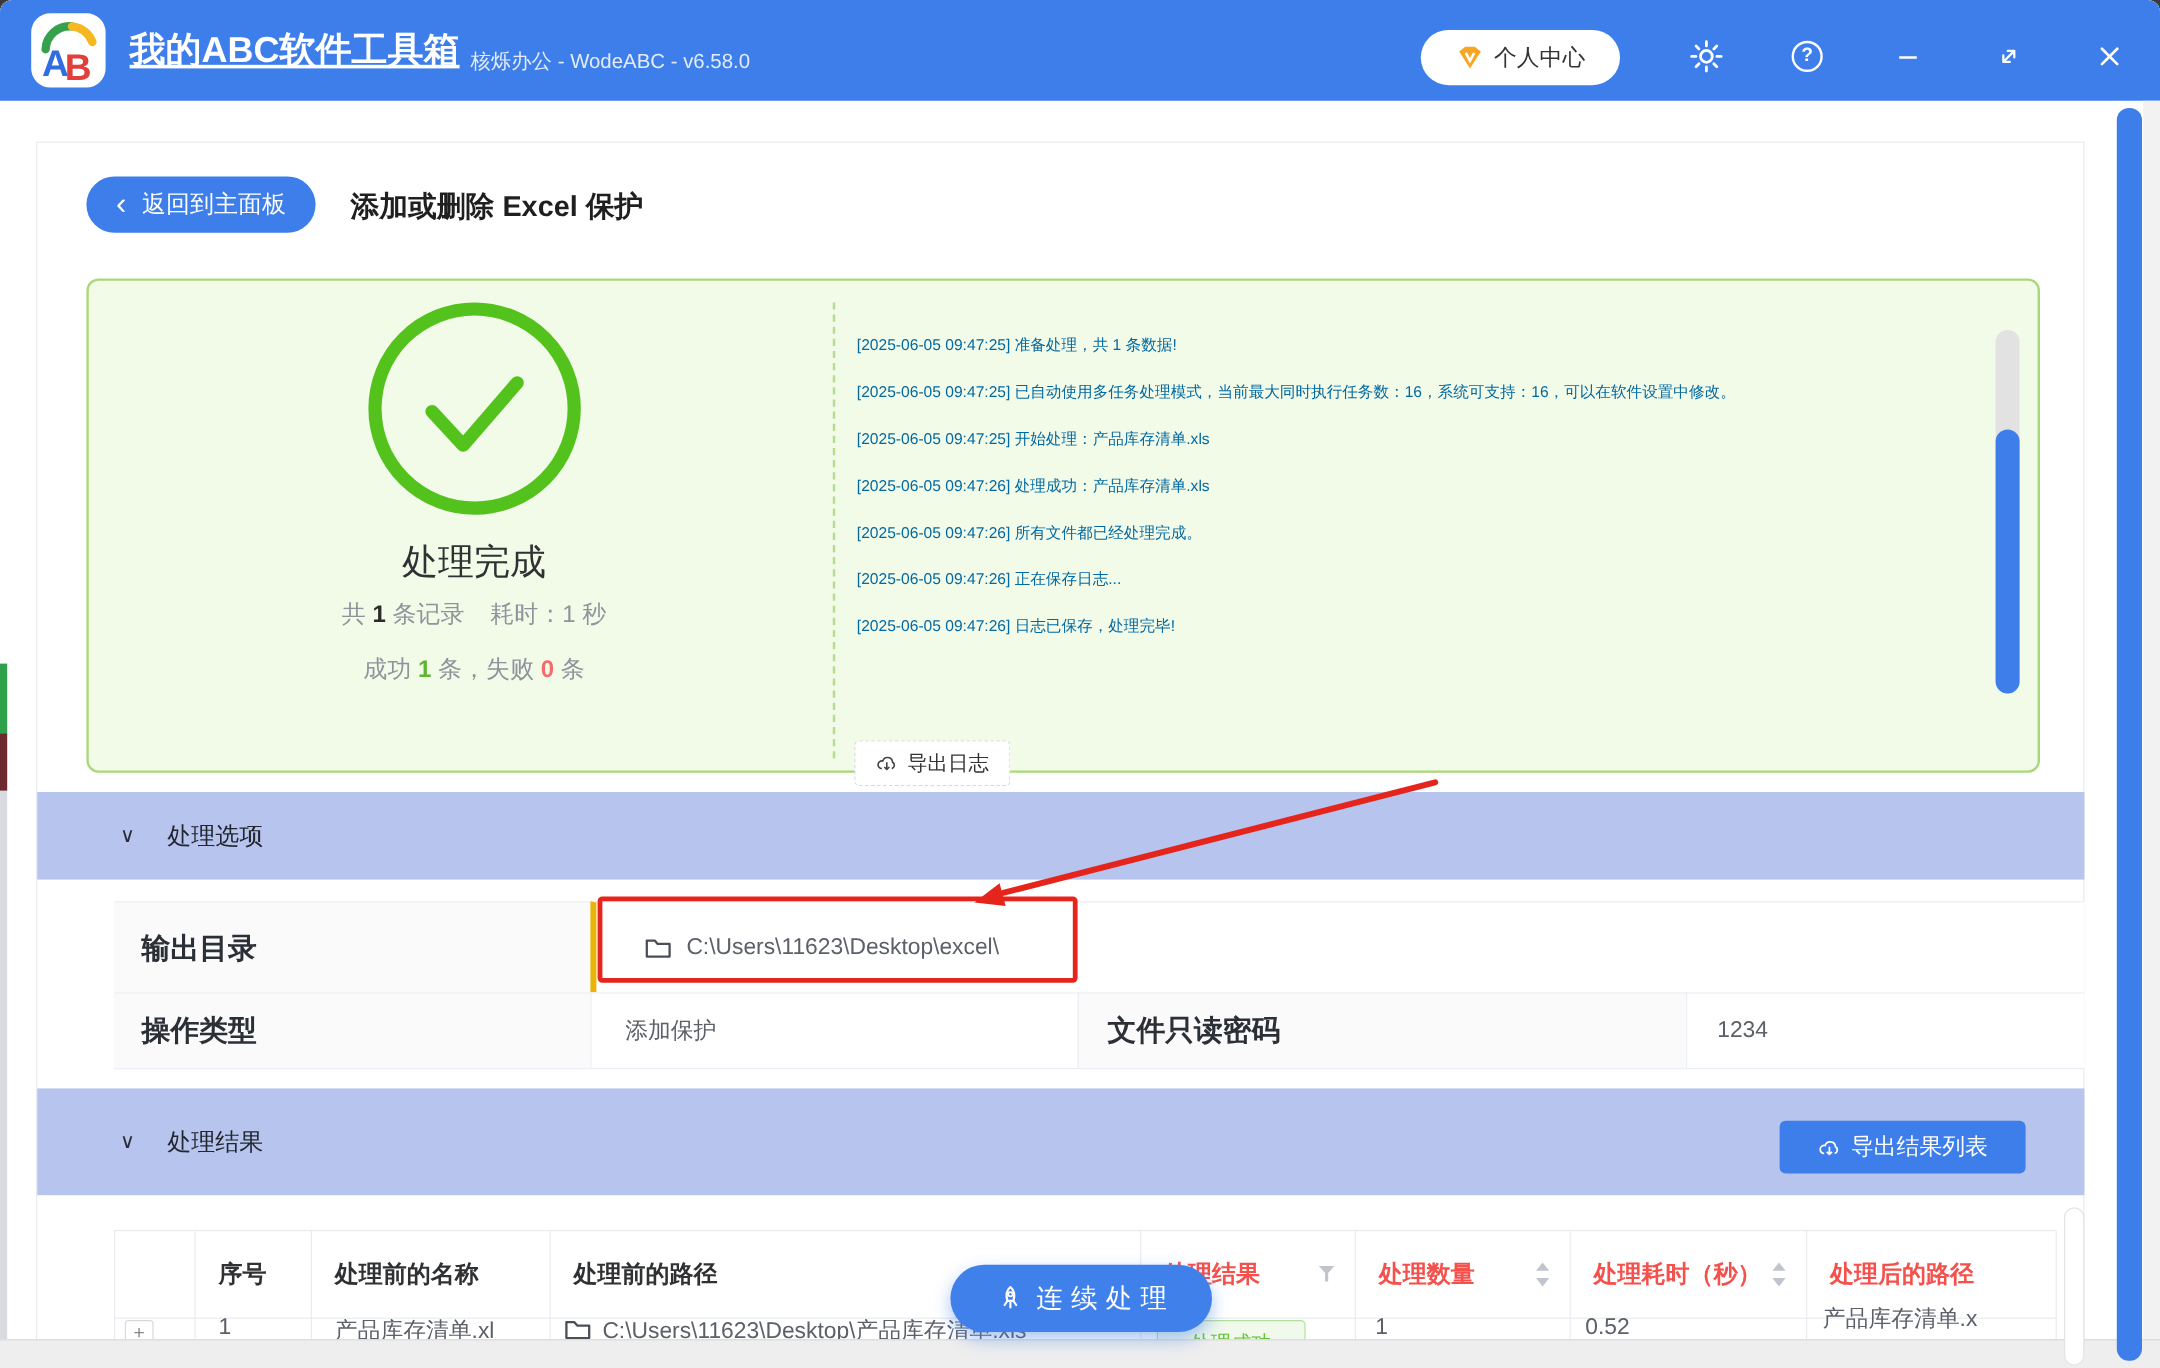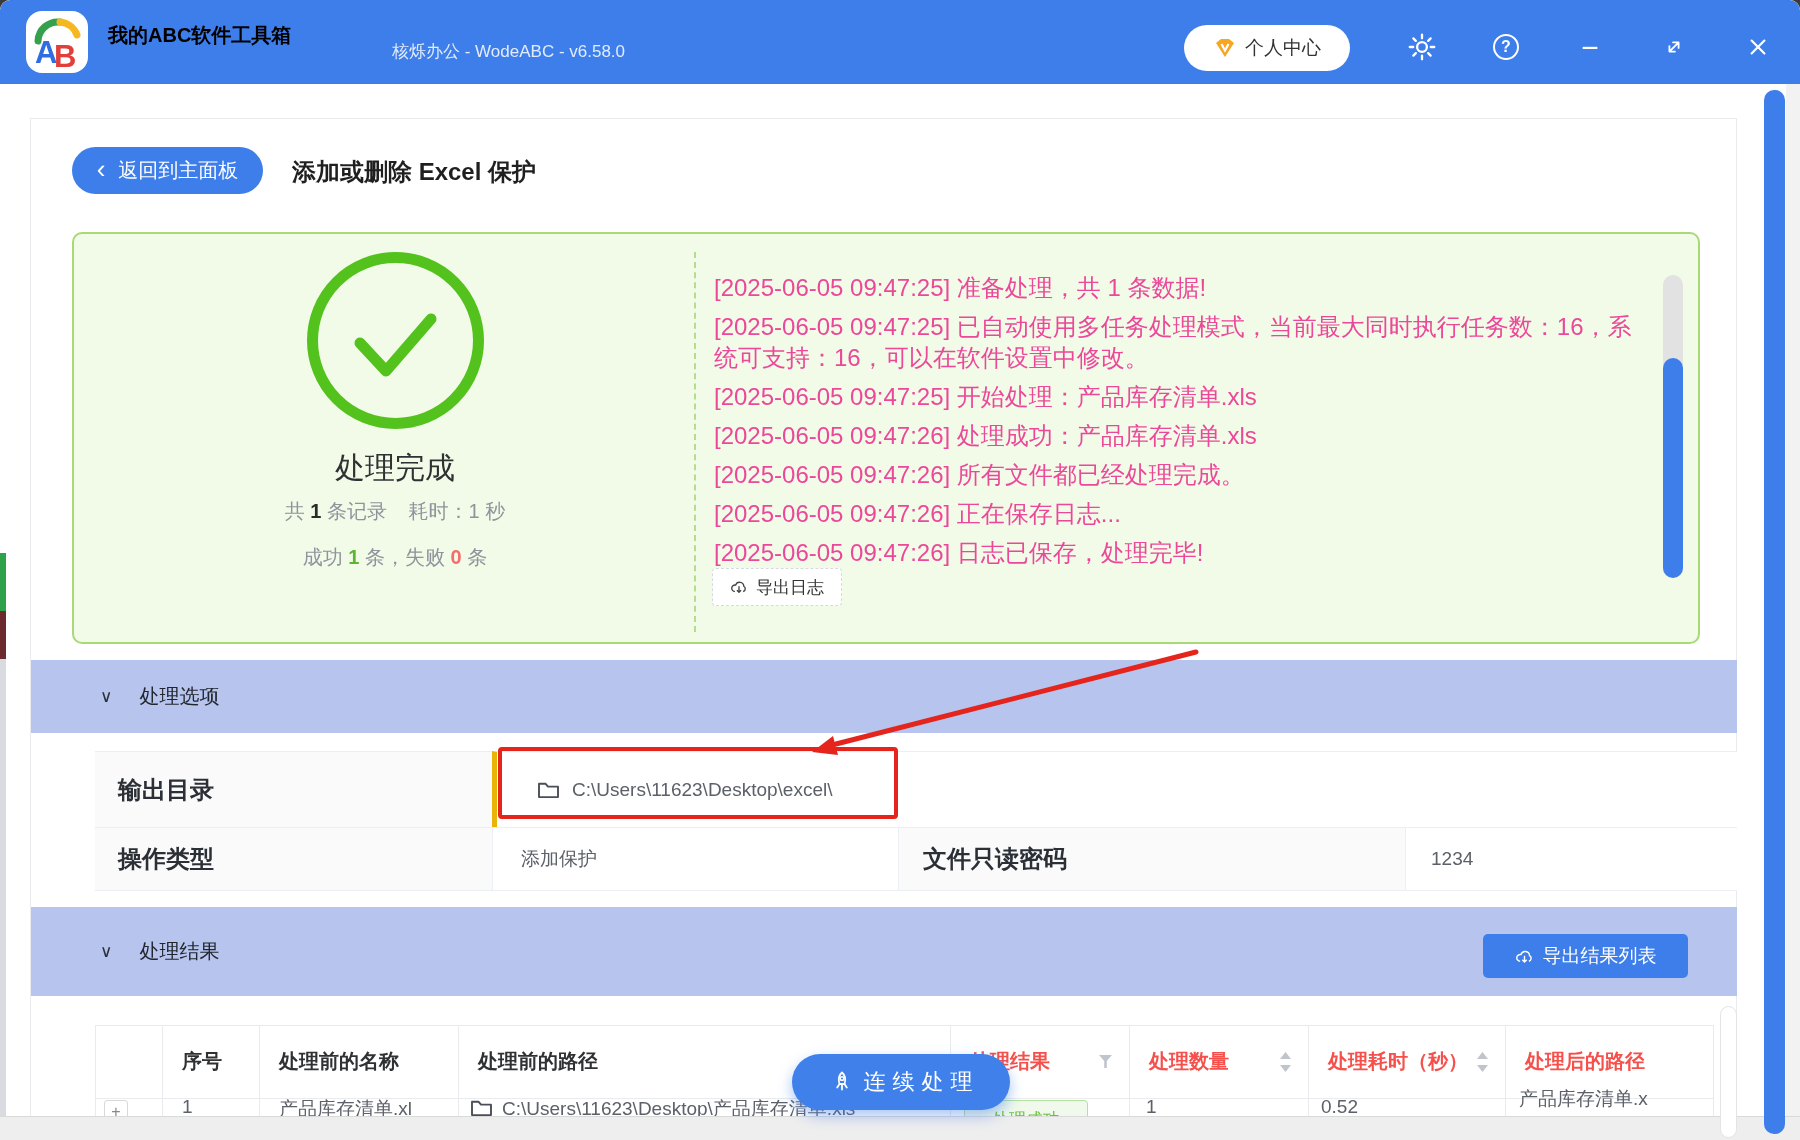--- a/index.html
+++ b/index.html
@@ -5,21 +5,21 @@
   html,body{margin:0;padding:0;background:#3a3a3a;font-family:"Liberation Sans","DejaVu Sans",sans-serif;}
   #app{position:relative;width:1800px;height:1140px;background:#ffffff;overflow:hidden;border-radius:10px 10px 0 0;}
   .abs{position:absolute;}
   .line{position:absolute;background:#e9ebef;}
 
   
   #titlebar{position:absolute;left:0;top:0;width:1800px;height:84px;background:#3d7eea;border-radius:10px 10px 0 0;}
   #logo{position:absolute;left:26px;top:11px;width:62px;height:62px;background:#fff;border-radius:16px;}
   #logo .la{position:absolute;left:9px;top:24px;font-size:31px;font-weight:bold;color:#2f6de0;}
   #logo .lb{position:absolute;left:28px;top:28px;font-size:31px;font-weight:bold;color:#e23f3b;}
-  #app-title{position:absolute;left:108px;top:22px;font-size:20px;font-weight:bold;color:#000000;white-space:nowrap;}
+  #app-title{position:absolute;left:108px;top:22px;font-size:30px;font-weight:bold;color:#ffffff;white-space:nowrap;text-decoration:underline;}
   #app-subtitle{position:absolute;left:392px;top:40px;font-size:17px;color:rgba(255,255,255,.85);white-space:nowrap;}
   #user-pill{position:absolute;left:1184px;top:25px;width:166px;height:46px;background:#fff;border-radius:23px;display:flex;align-items:center;justify-content:center;gap:8px;cursor:pointer;}
   #user-pill span.lbl{font-size:19px;color:#333;}
   .tbicon{position:absolute;top:27px;width:40px;height:40px;display:flex;align-items:center;justify-content:center;cursor:pointer;}
   #icon-help .q{width:26px;height:26px;border:2px solid #fff;border-radius:50%;color:#fff;font-size:16px;font-weight:bold;display:flex;align-items:center;justify-content:center;box-sizing:border-box;}
 
   
   #back-btn{position:absolute;left:72px;top:147px;width:191px;height:47px;background:#3d7eea;border-radius:24px;display:flex;align-items:center;justify-content:center;gap:13px;color:#fff;cursor:pointer;}
   #back-btn .chev{font-size:26px;line-height:20px;margin-top:-4px;}
   #back-btn .lbl{font-size:20px;}
@@ -28,22 +28,22 @@
   
   #green-panel{position:absolute;left:72px;top:232px;width:1628px;height:412px;background:#f2fae8;border:2px solid #a9d879;border-radius:10px;box-sizing:border-box;}
   #ok-circle{position:absolute;left:307px;top:252px;width:177px;height:177px;border:11px solid #53c21d;border-radius:50%;box-sizing:border-box;}
   #status-title{position:absolute;left:245px;top:448px;width:300px;text-align:center;font-size:30px;color:#303133;font-weight:500;}
   .statline{position:absolute;left:215px;width:360px;text-align:center;font-size:20px;color:#8f939c;}
   .statline b.k{color:#2b2b2b;font-weight:bold;}
   .statline b.g{color:#5eb531;font-weight:bold;}
   .statline b.r{color:#f56c6c;font-weight:bold;}
   #dash-sep{position:absolute;left:694px;top:252px;height:380px;border-left:2px dashed #b5dd8e;}
   #log-list{position:absolute;left:714px;top:272px;width:932px;}
-  .logline{font-size:24px;line-height:31px;margin-bottom:8px;color:#ec4899;}
-  #export-log-btn{position:absolute;left:712px;top:568px;width:130px;height:38px;background:#fff;border:1px dashed #d6d9e0;border-radius:4px;display:flex;align-items:center;justify-content:center;gap:8px;font-size:17px;color:#333;cursor:pointer;box-sizing:border-box;}
+  .logline{font-size:13px;line-height:31px;margin-bottom:8px;color:#0369a1;}
+  #export-log-btn{position:absolute;left:712px;top:617px;width:130px;height:38px;background:#fff;border:1px dashed #d6d9e0;border-radius:4px;display:flex;align-items:center;justify-content:center;gap:8px;font-size:17px;color:#333;cursor:pointer;box-sizing:border-box;}
   #gp-track{position:absolute;left:1663px;top:275px;width:20px;height:303px;background:#e2e2e2;border-radius:10px;}
   #gp-thumb{position:absolute;left:1663px;top:358px;width:20px;height:220px;background:#3d7eea;border-radius:10px;}
 
   
   .sec-band{position:absolute;left:31px;width:1706px;background:#b6c4ee;display:flex;align-items:center;padding-left:69px;box-sizing:border-box;gap:27px;}
   .sec-band .chev{font-size:17px;color:#2a2e38;}
   .sec-band .lbl{font-size:20px;color:#22262e;font-weight:500;}
   #band-options{top:660px;height:73px;}
   #band-results{top:907px;height:89px;}
   #export-list-btn{position:absolute;left:1483px;top:934px;width:205px;height:44px;background:#3d7eea;border-radius:5px;display:flex;align-items:center;justify-content:center;gap:9px;color:#fff;font-size:19px;cursor:pointer;}

